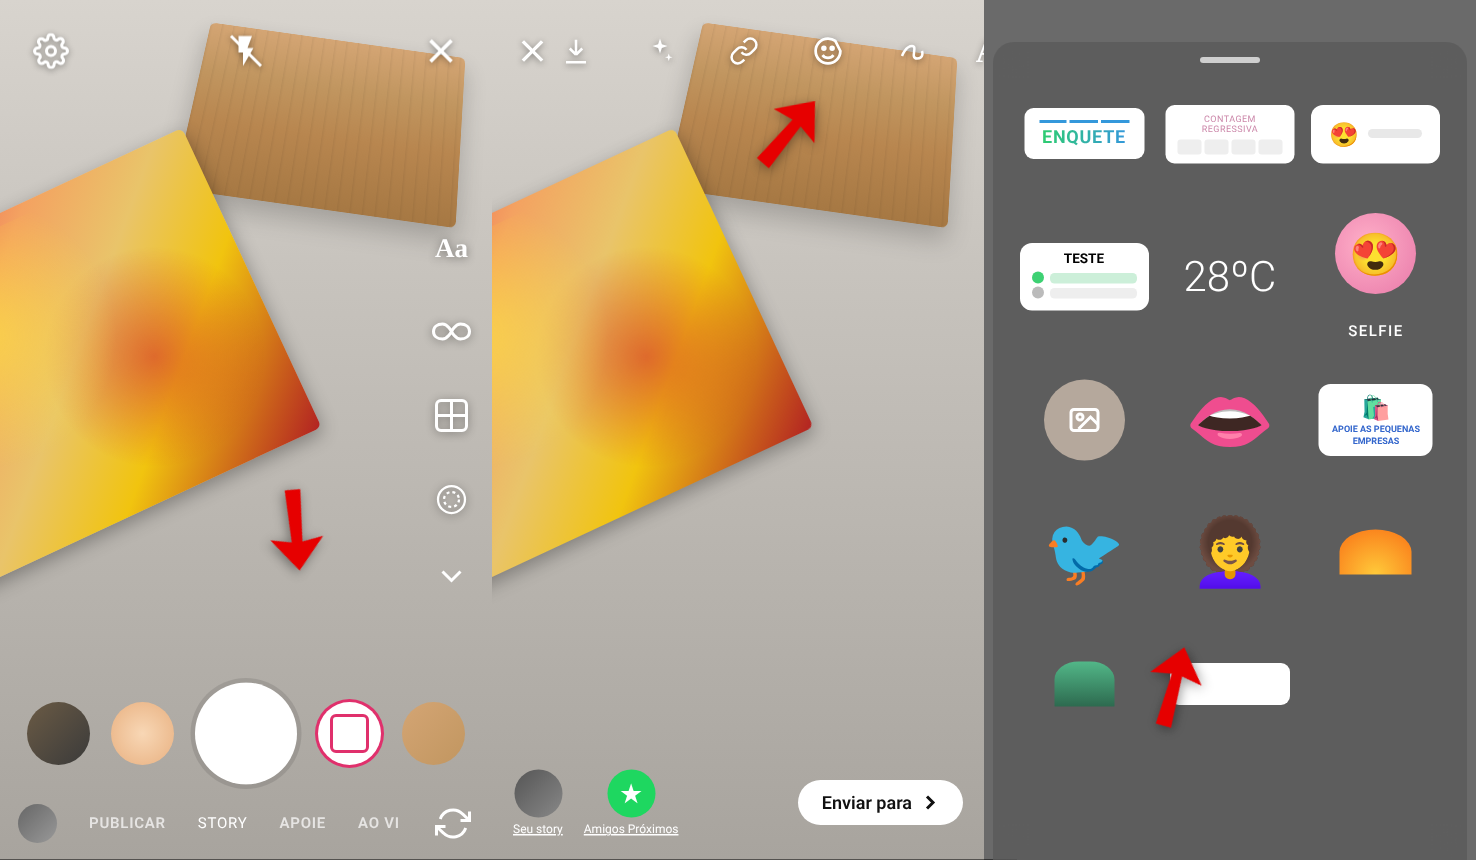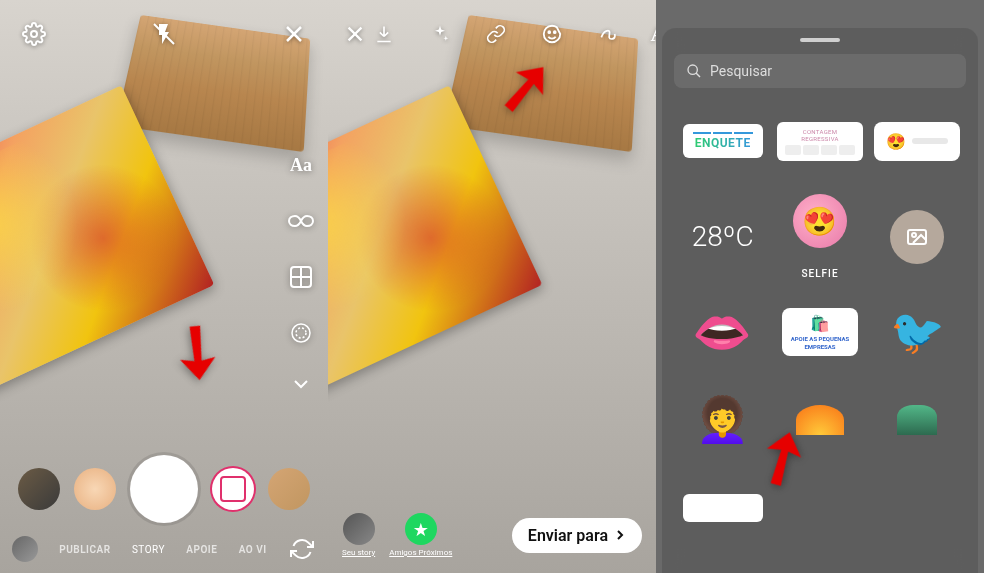--- a/index.html
+++ b/index.html
@@ -214,21 +214,21 @@
       font-size: 8px;
       color: white;
       text-decoration: underline;
       white-space: nowrap;
     }
     .send-btn {
       background: white;
       color: #111;
       border-radius: 20px;
       padding: 8px 16px;
-      font-size: 16px;
+      font-size: 12px;
       font-weight: 600;
       display: flex;
       align-items: center;
       gap: 6px;
       cursor: pointer;
     }
 
     
     .panel-3 { background: #6a6a6a; }
     .tray {
@@ -518,27 +518,20 @@
       <svg width="12" height="12" viewBox="0 0 12 12" stroke="#111" stroke-width="2" fill="none">
           <path d="M4 2l4 4-4 4"></path>
         </svg>
     </div>
   </div>
 </div>
 
 <div class="panel panel-3">
   <div class="tray">
     <div class="tray-handle"></div>
-    <div class="search-box">
-      <svg width="16" height="16" viewBox="0 0 24 24" stroke="#ddd" stroke-width="2" fill="none">
-          <circle cx="10" cy="10" r="7"></circle>
-          <line x1="21" y1="21" x2="15" y2="15"></line>
-        </svg>
-      <span>Pesquisar</span>
-    </div>
 
     <div class="sticker-grid">
 
       <div class="sticker">
         <div class="sticker-box">
           <div class="enquete-lines">
               <span></span>
               <span></span>
               <span></span>
             </div>
@@ -557,20 +550,33 @@
         </div>
       </div>
 
       <div class="sticker">
         <div class="slider-box">
           <span>😍</span>
           <div class="track"></div>
         </div>
       </div>
       <div class="sticker">
+        <div class="quiz-box">
+          <div class="qlbl">TESTE</div>
+          <div class="qrow">
+              <div class="qdot"></div>
+              <div class="qbar"></div>
+            </div>
+          <div class="qrow">
+              <div class="qdot" style="background:#bbb"></div>
+              <div class="qbar" style="background:#eee"></div>
+            </div>
+        </div>
+      </div>
+      <div class="sticker">
         <span class="temp-txt">28ºC</span>
       </div>
 
       <div class="sticker">
         <div class="selfie-circle">😍</div>
         <span class="selfie-lbl">SELFIE</span>
       </div>
       <div class="sticker">
         <div class="gallery-circle">
           <svg width="24" height="24" viewBox="0 0 24 24" stroke="white" stroke-width="2" fill="none">

